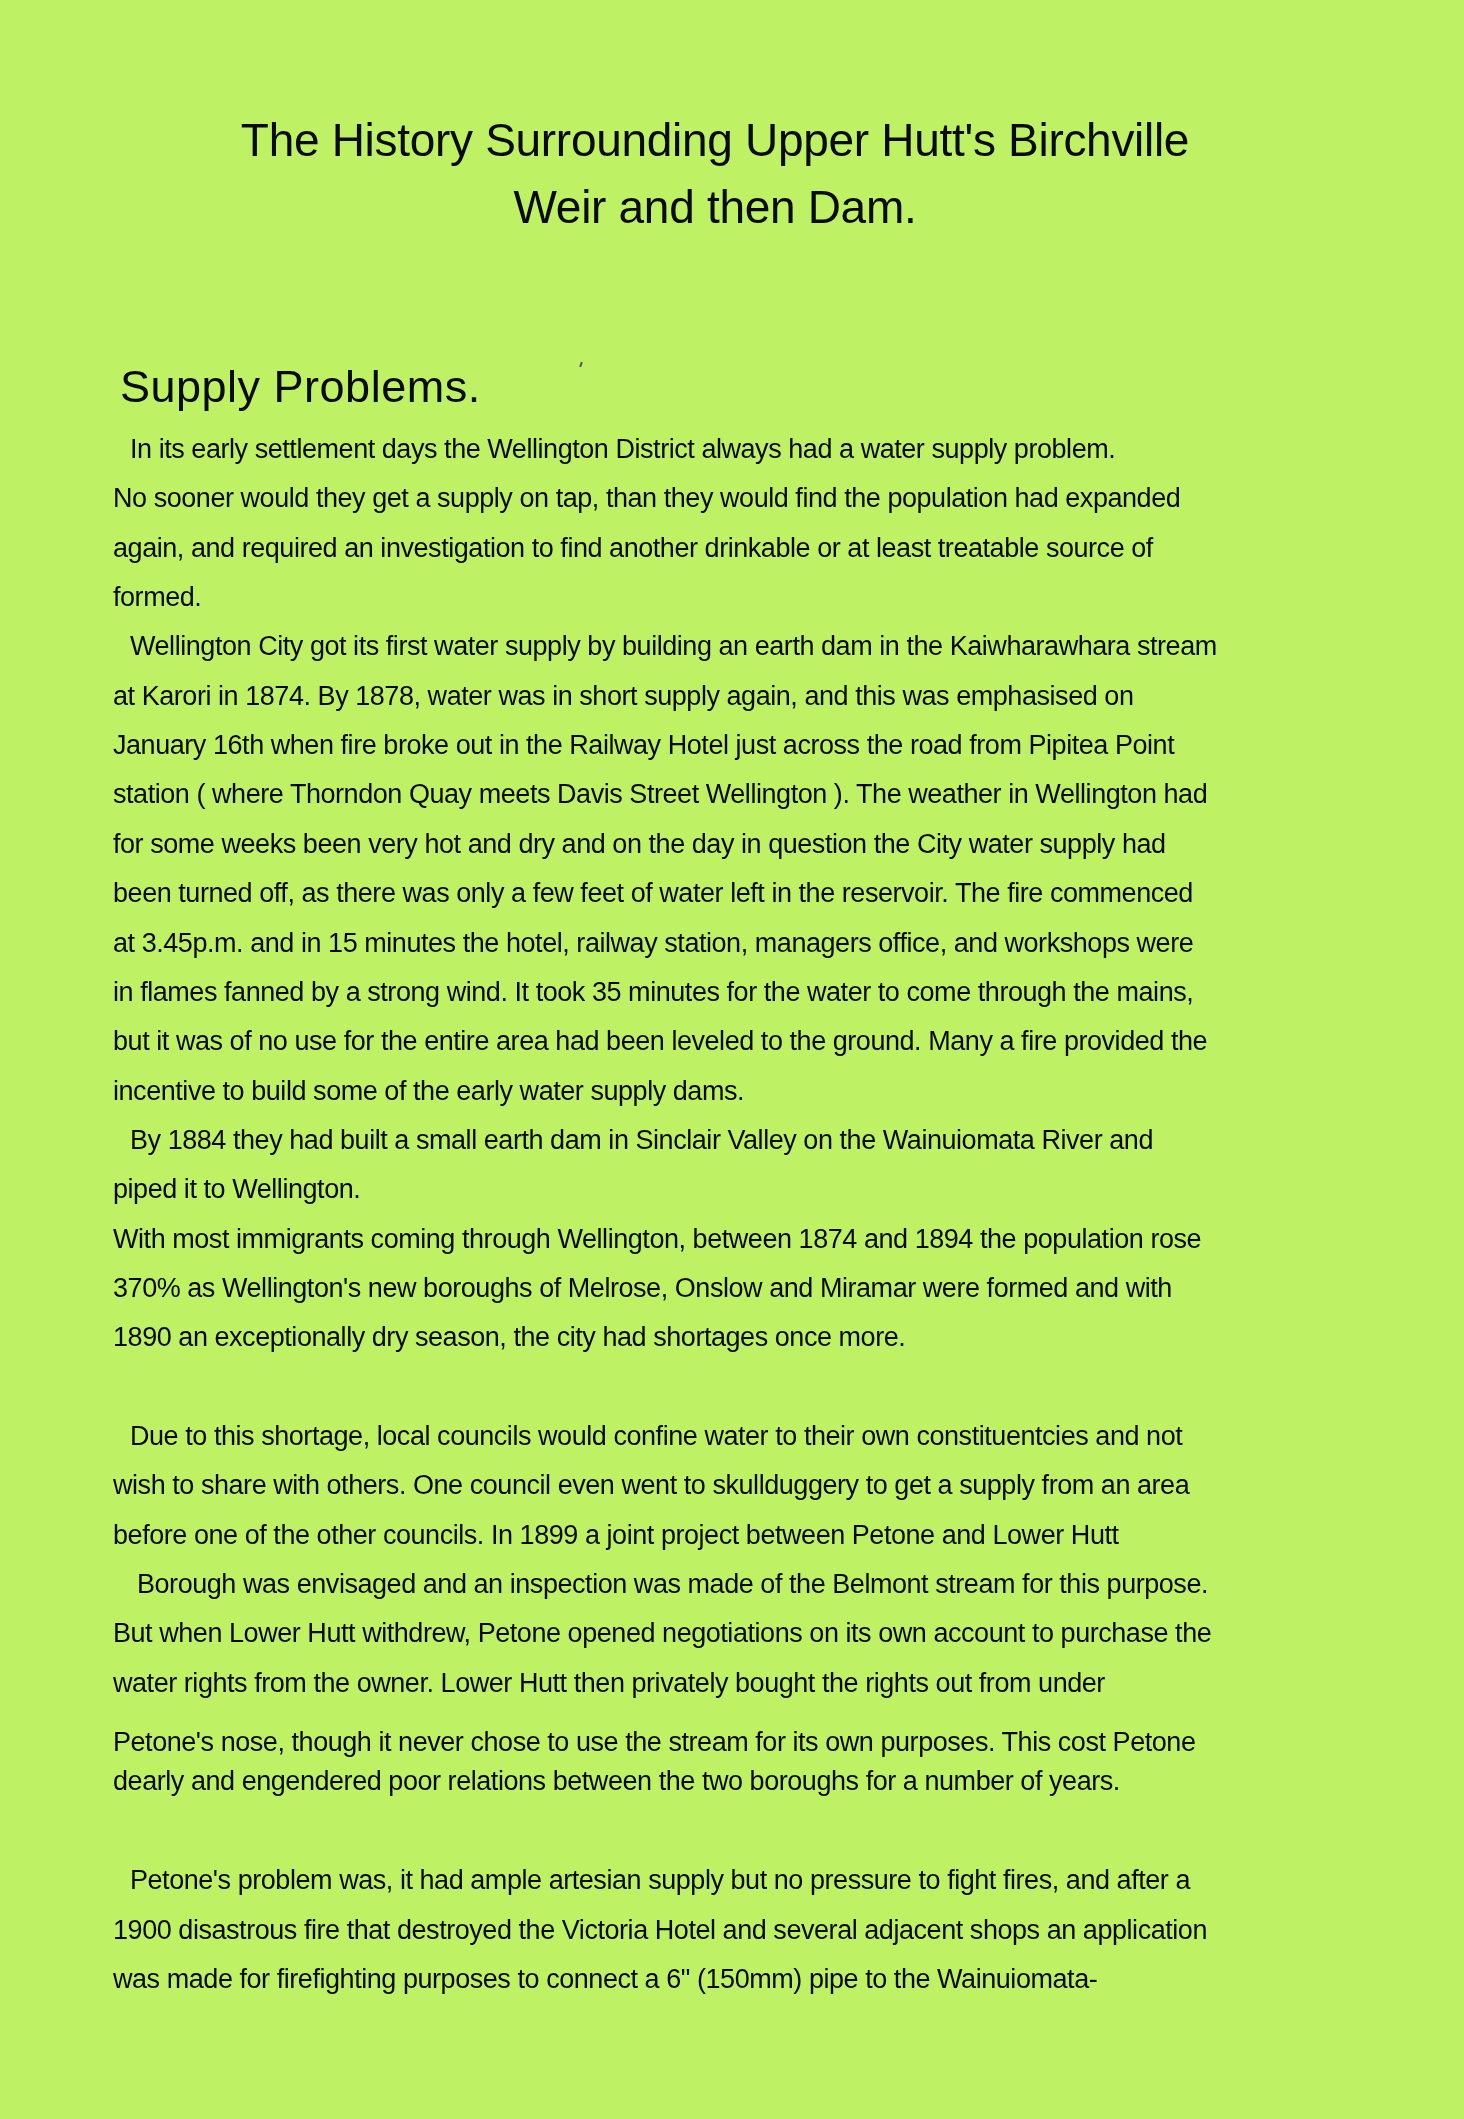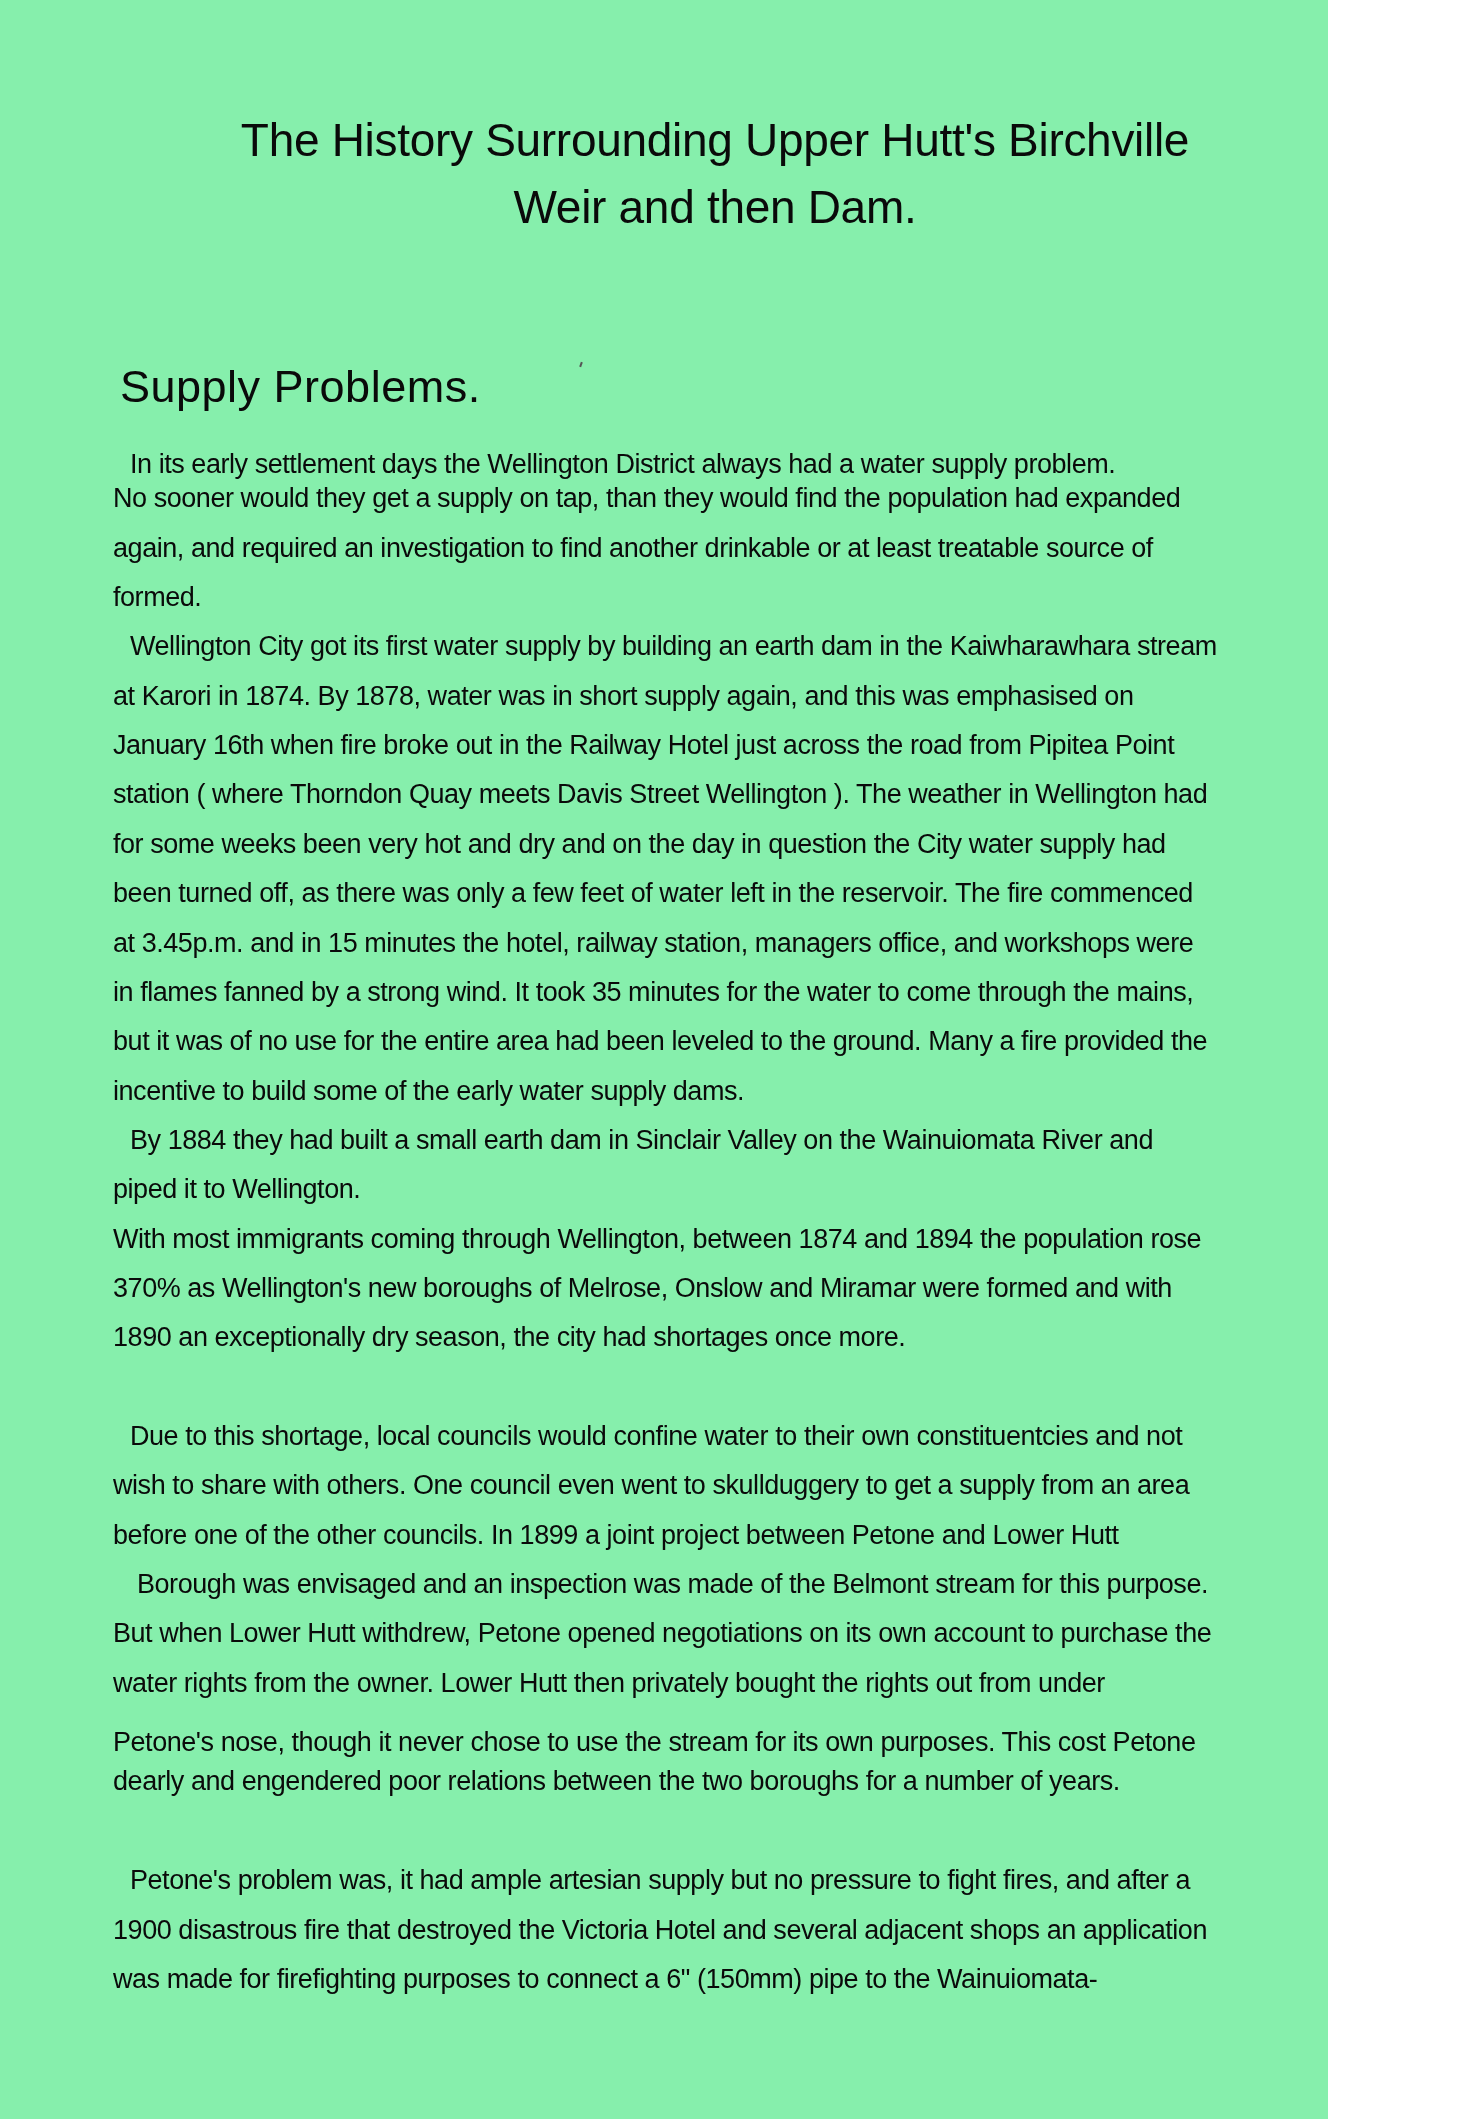--- a/index.html
+++ b/index.html
@@ -11,23 +11,23 @@
     width: 1464px;
     height: 2119px;
     position: relative;
     overflow: hidden;
     font-family: "Liberation Sans", "DejaVu Sans", sans-serif;
     color: #0a0a0a;
   }
   .page {
     position: absolute;
     left: 0; top: 0;
-    width: 1328px;
+    width: 1464px;
     height: 2119px;
-    background: #86efac;
+    background: #bef264;
   }
   .title {
     position: absolute;
     left: 0;
     width: 1464px;
     text-align: center;
     font-size: 46px;
     line-height: 46px;
     font-weight: normal;
     margin: 0;
@@ -90,21 +90,21 @@
   <h1 class="title" style="top:0;">
     <span class="tline" style="top:117px;">The History Surrounding Upper Hutt's Birchville</span>
     <span class="tline" style="top:184px;">Weir and then Dam.</span>
   </h1>
 
 
   <h2 class="section-heading">Supply Problems.</h2>
   <div class="stray-mark"></div>
 
   <div id="body-text">
-      <div class="body-line indent" style="top: 449px;">In its early settlement days the Wellington District always had a water supply problem.</div>
+      <div class="body-line indent" style="top: 434px;">In its early settlement days the Wellington District always had a water supply problem.</div>
       <div class="body-line" style="top: 483px;">No sooner would they get a supply on tap, than they would find the population had expanded</div>
       <div class="body-line" style="top: 533px;">again, and required an investigation to find another drinkable or at least treatable source of</div>
       <div class="body-line" style="top: 582px;">formed.</div>
       <div class="body-line indent" style="top: 631px;">Wellington City got its first water supply by building an earth dam in the Kaiwharawhara stream</div>
       <div class="body-line" style="top: 681px;">at Karori in 1874. By 1878, water was in short supply again, and this was emphasised on</div>
       <div class="body-line" style="top: 730px;">January 16th when fire broke out in the Railway Hotel just across the road from Pipitea Point</div>
       <div class="body-line" style="top: 779px;">station ( where Thorndon Quay meets Davis Street Wellington ). The weather in Wellington had</div>
       <div class="body-line" style="top: 829px;">for some weeks been very hot and dry and on the day in question the City water supply had</div>
       <div class="body-line" style="top: 878px;">been turned off, as there was only a few feet of water left in the reservoir. The fire commenced</div>
       <div class="body-line" style="top: 928px;">at 3.45p.m. and in 15 minutes the hotel, railway station, managers office, and workshops were</div>

